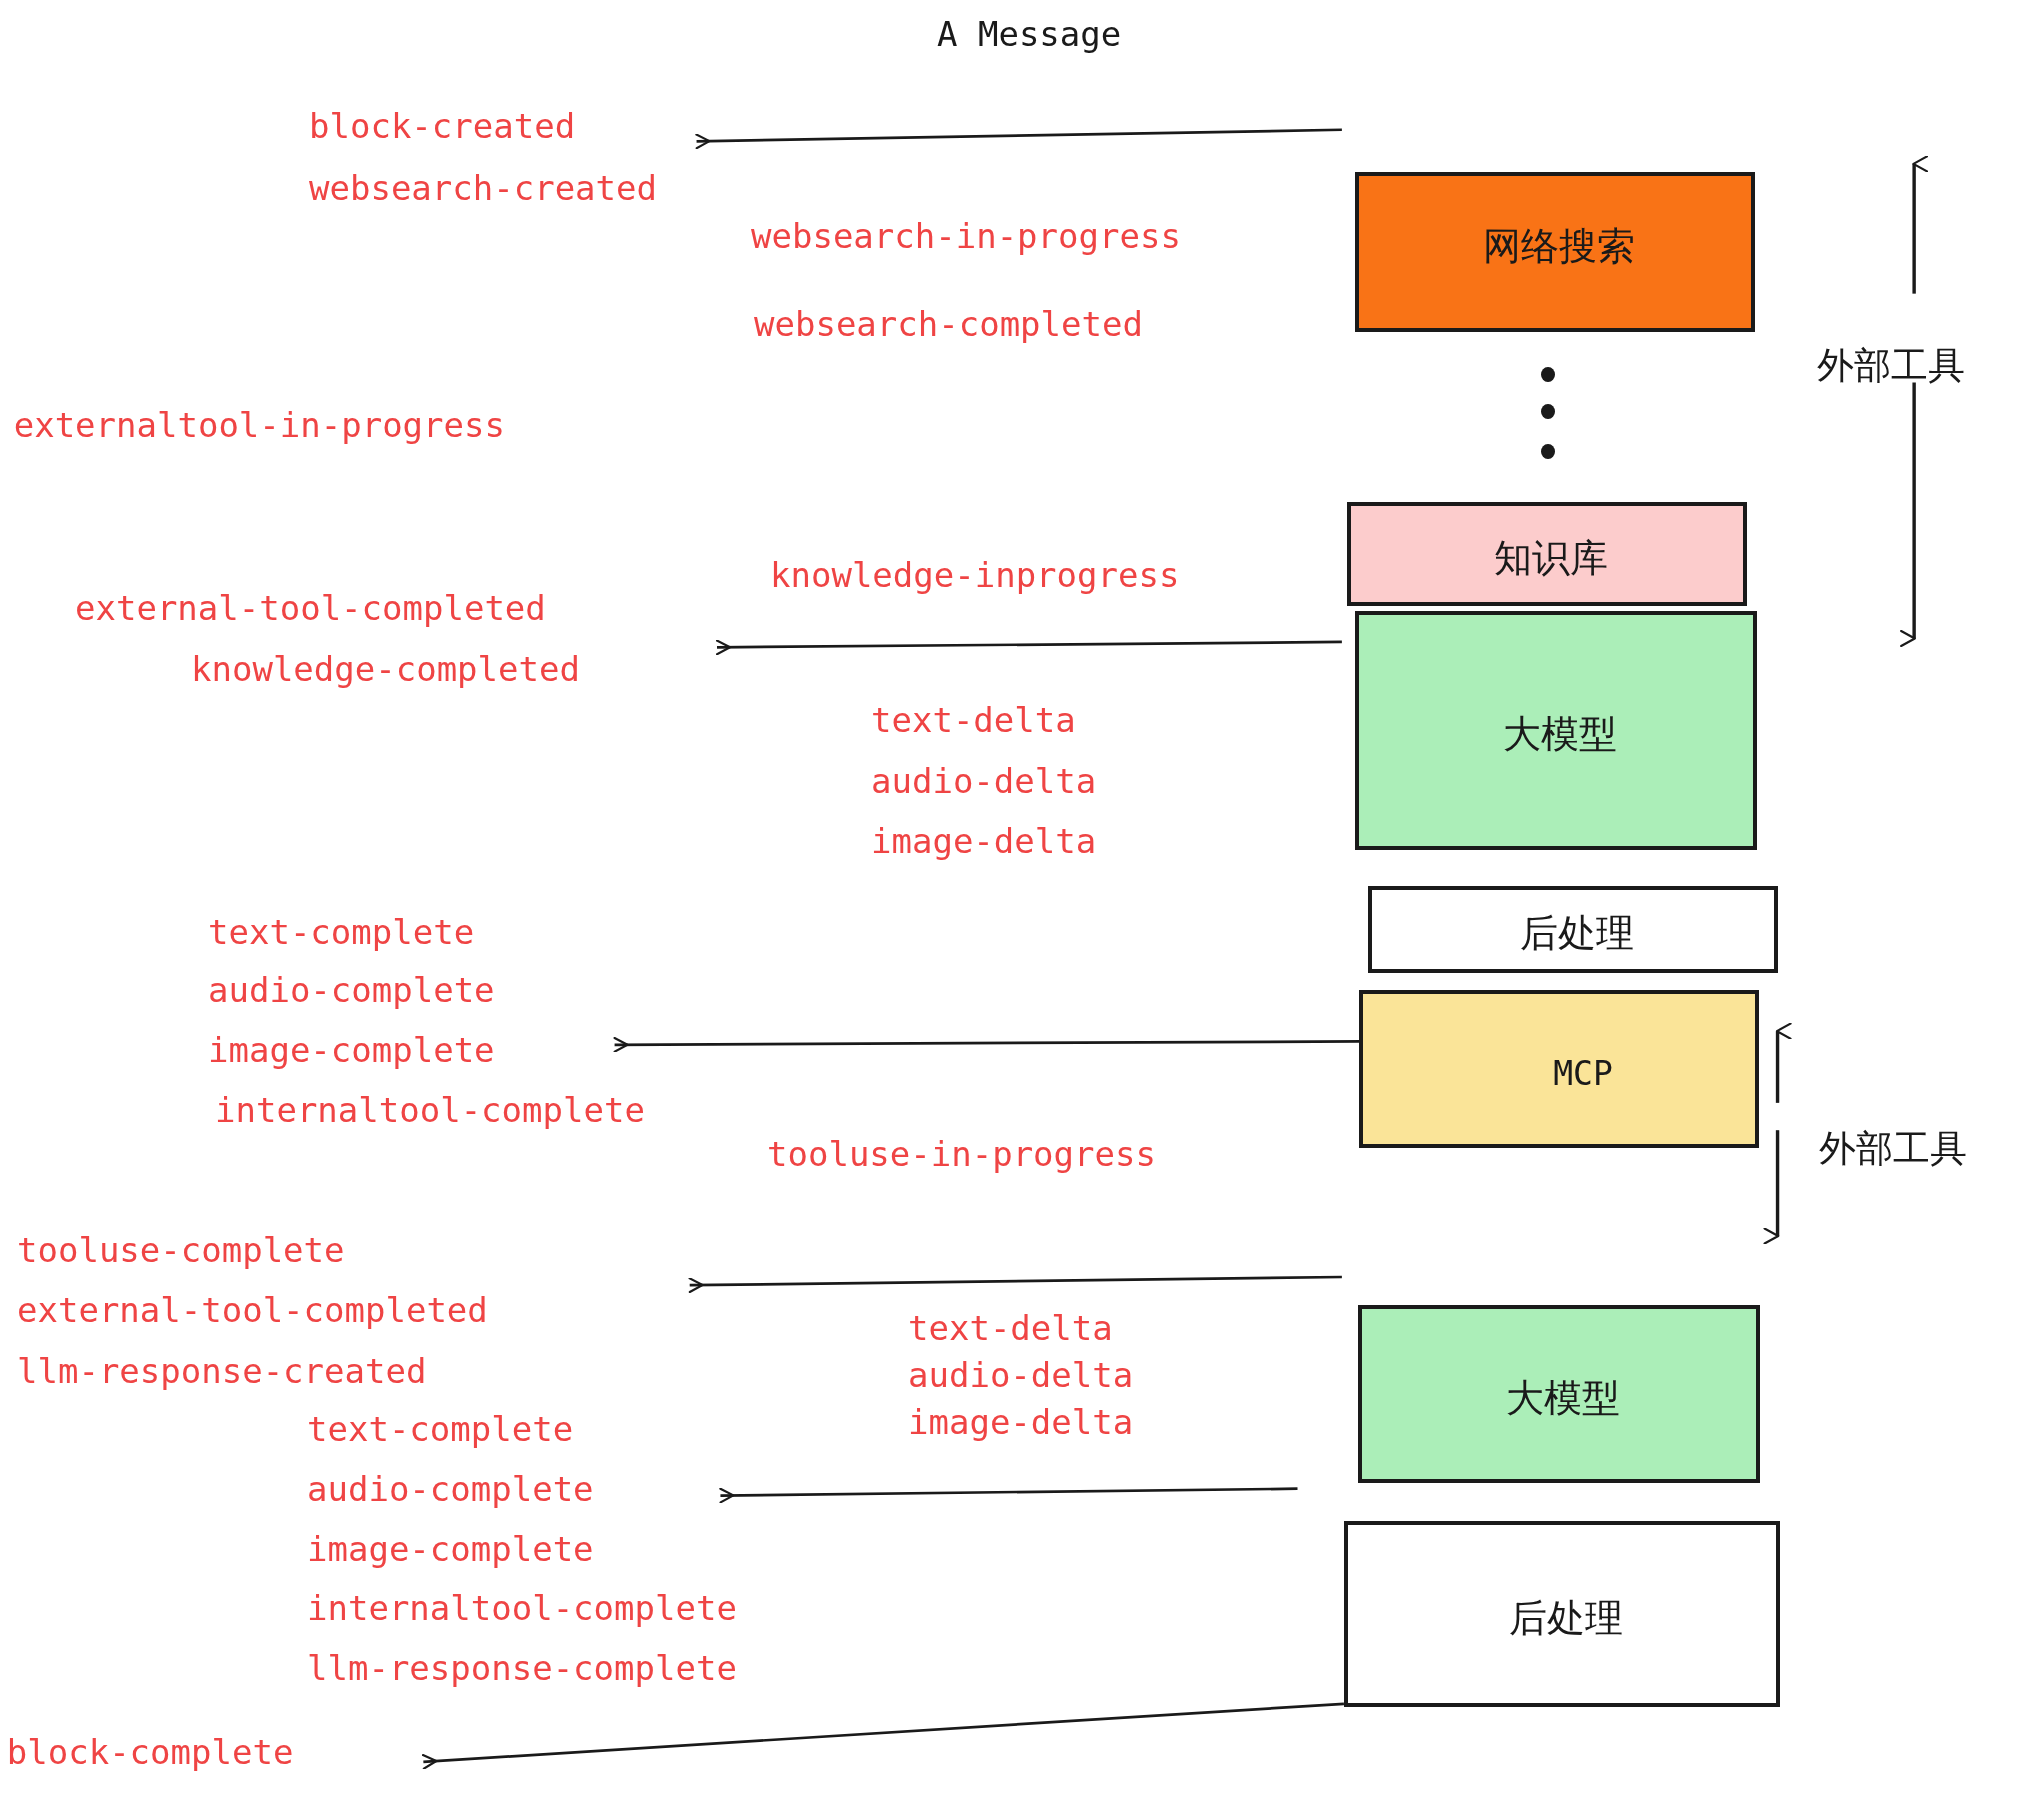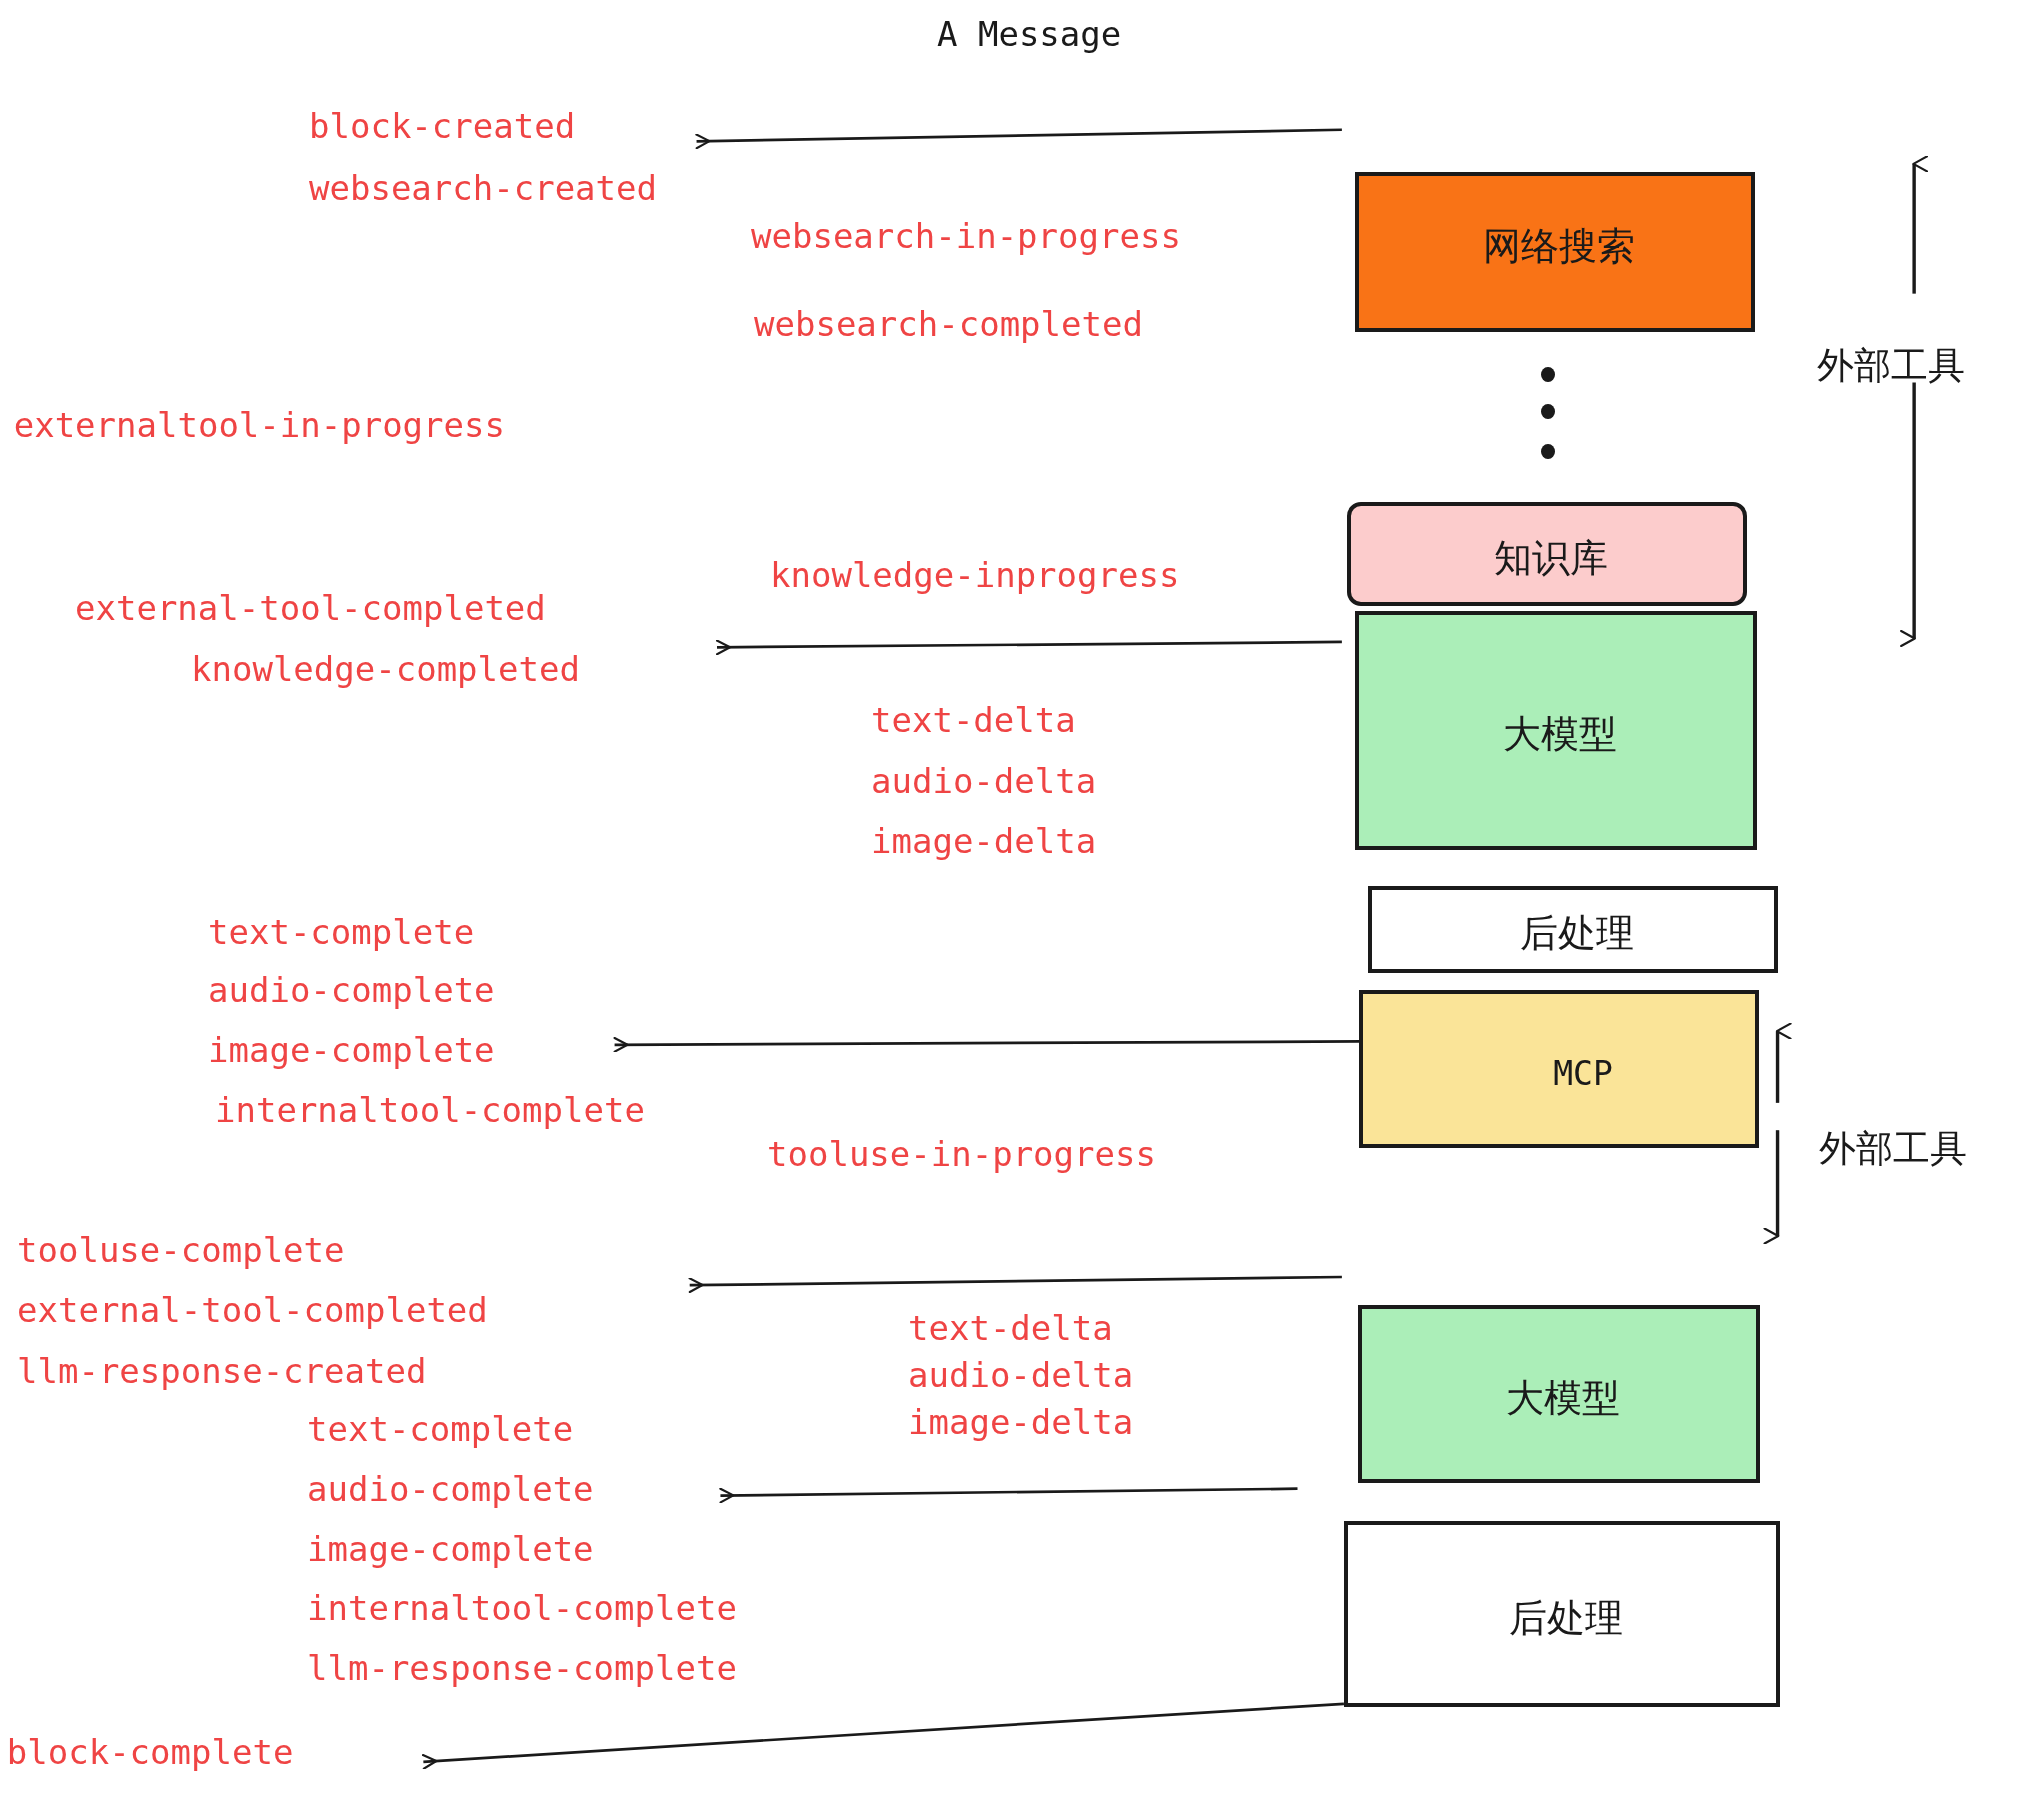--- a/index.html
+++ b/index.html
@@ -52,21 +52,21 @@
         <line x1="2603" x2="2603" y1="1655" y2="1810" stroke="#1a1a1a" stroke-width="5" marker-end="url(#ahu)"></line>
       </g>
   </svg>
 
   <div class="title" style="left:937px;top:13.7px;">A Message</div>
 
   <div id="nodes-layer">
       <div class="nodebox" style="left: 1347px; top: 172px; width: 400px; height: 160px; background: #f97316; margin-left: 8px;">
         <div class="boxlabel" style="left: 0px; top: 0px; width: 400px; height: 140px;">网络搜索</div>
       </div>
-      <div class="nodebox" style="left: 1347px; top: 502px; width: 400px; height: 104px; background: rgb(252, 204, 204); border-radius: 14px;">
+      <div class="nodebox" style="left: 1347px; top: 502px; width: 400px; height: 104px; background: rgb(252, 204, 204);">
         <div class="boxlabel" style="left: 0px; top: 0px; width: 400px; height: 104px;">知识库</div>
       </div>
       <div class="nodebox" style="left: 1355px; top: 611px; width: 402px; height: 239px; background: rgb(171, 238, 184);">
         <div class="boxlabel" style="left: 0px; top: 0px; width: 402px; height: 239px;">大模型</div>
       </div>
       <div class="nodebox" style="left: 1368px; top: 886px; width: 410px; height: 87px; background: rgb(255, 255, 255);">
         <div class="boxlabel" style="left: 0px; top: 0px; width: 410px; height: 87px;">后处理</div>
       </div>
       <div class="nodebox" style="left: 1359px; top: 990px; width: 400px; height: 158px; background: rgb(250, 228, 152);">
         <div class="boxlabel mcplabel" style="left: 0px; top: 0px; width: 400px; height: 158px;">MCP</div>

